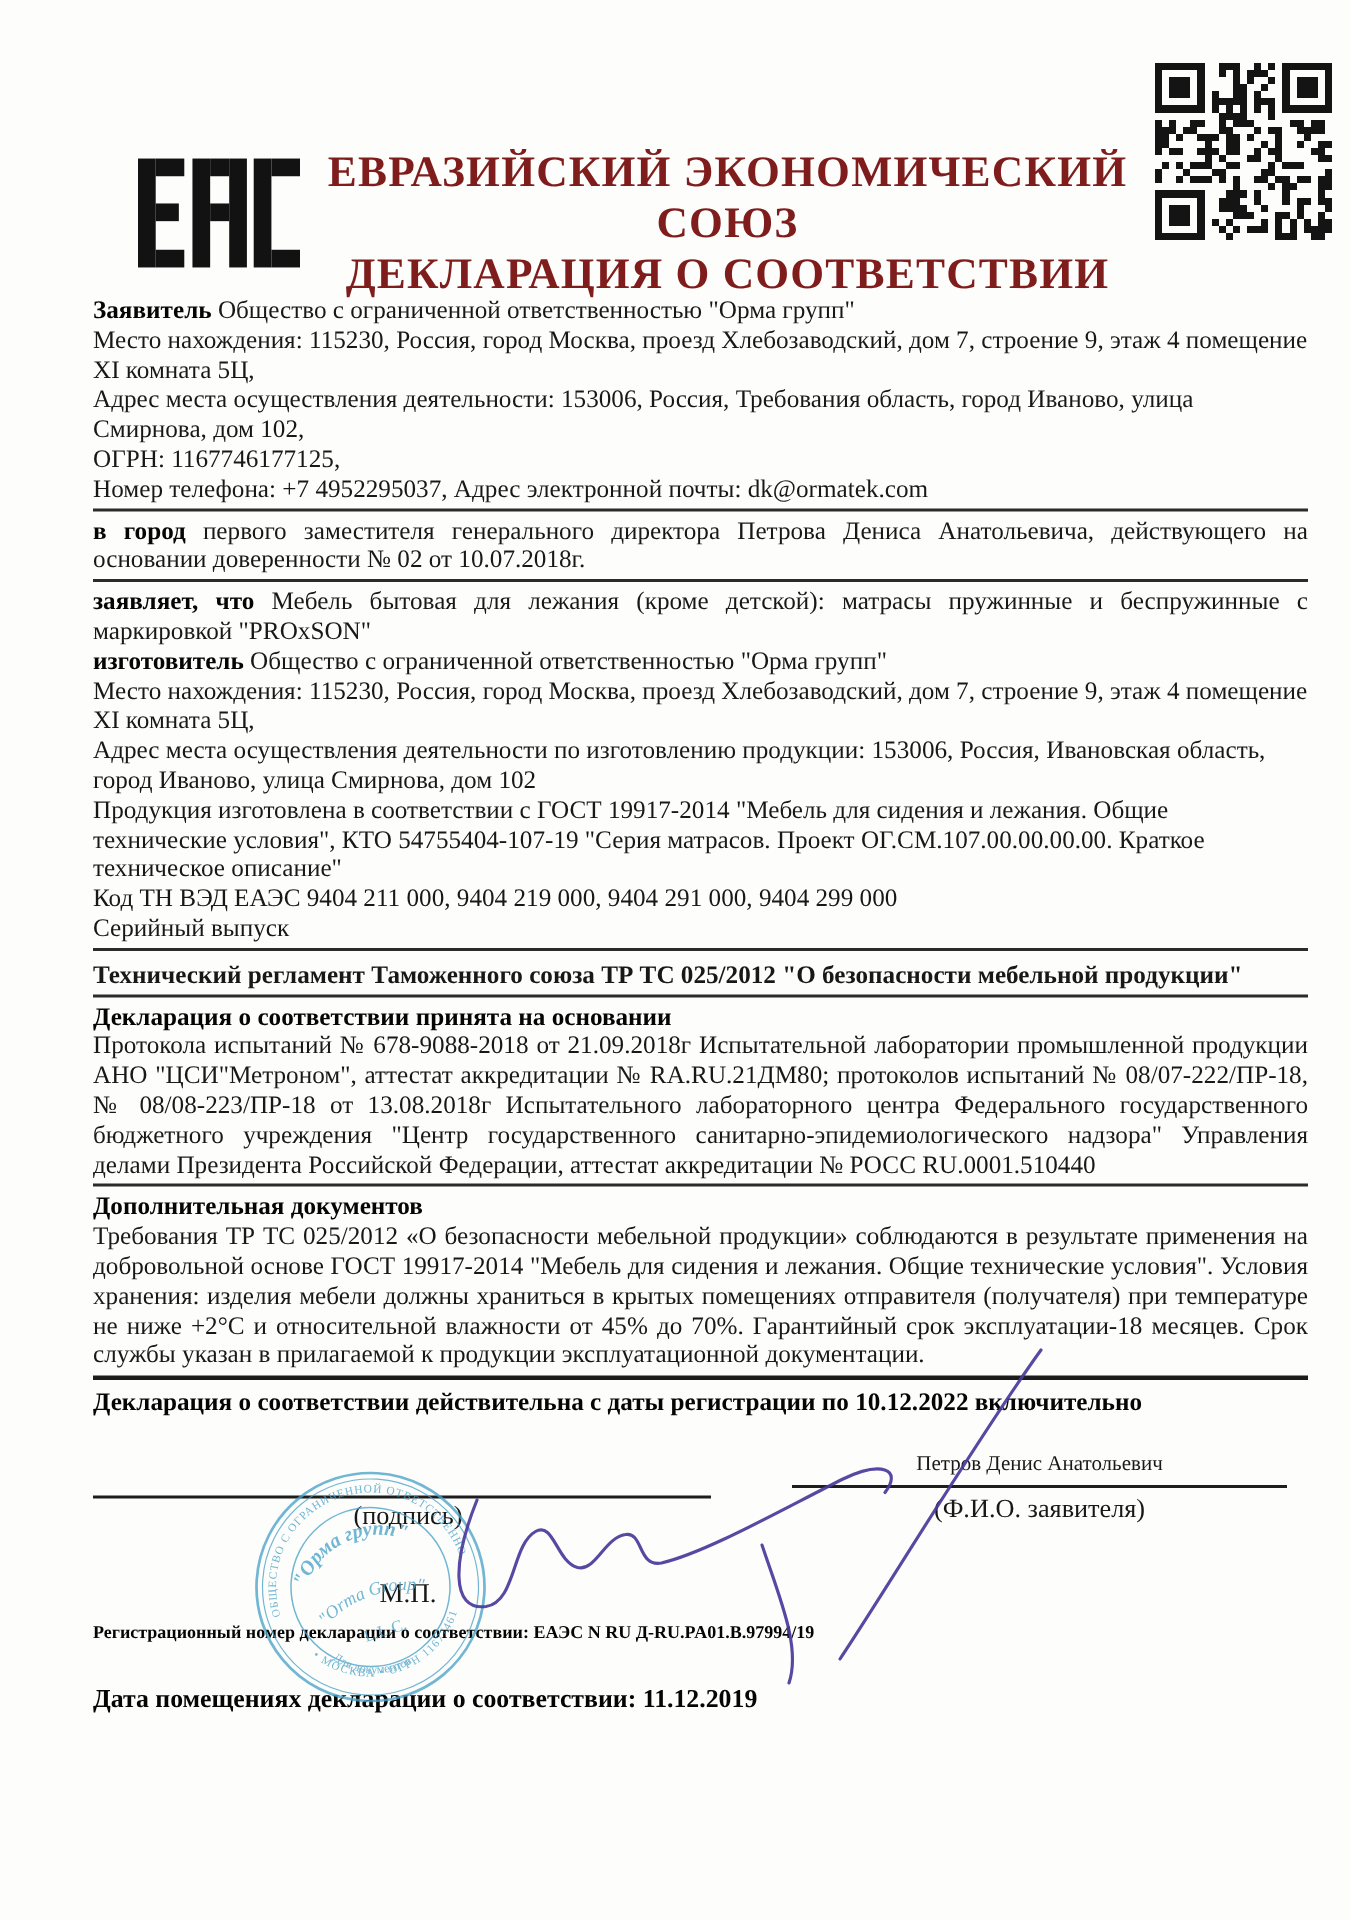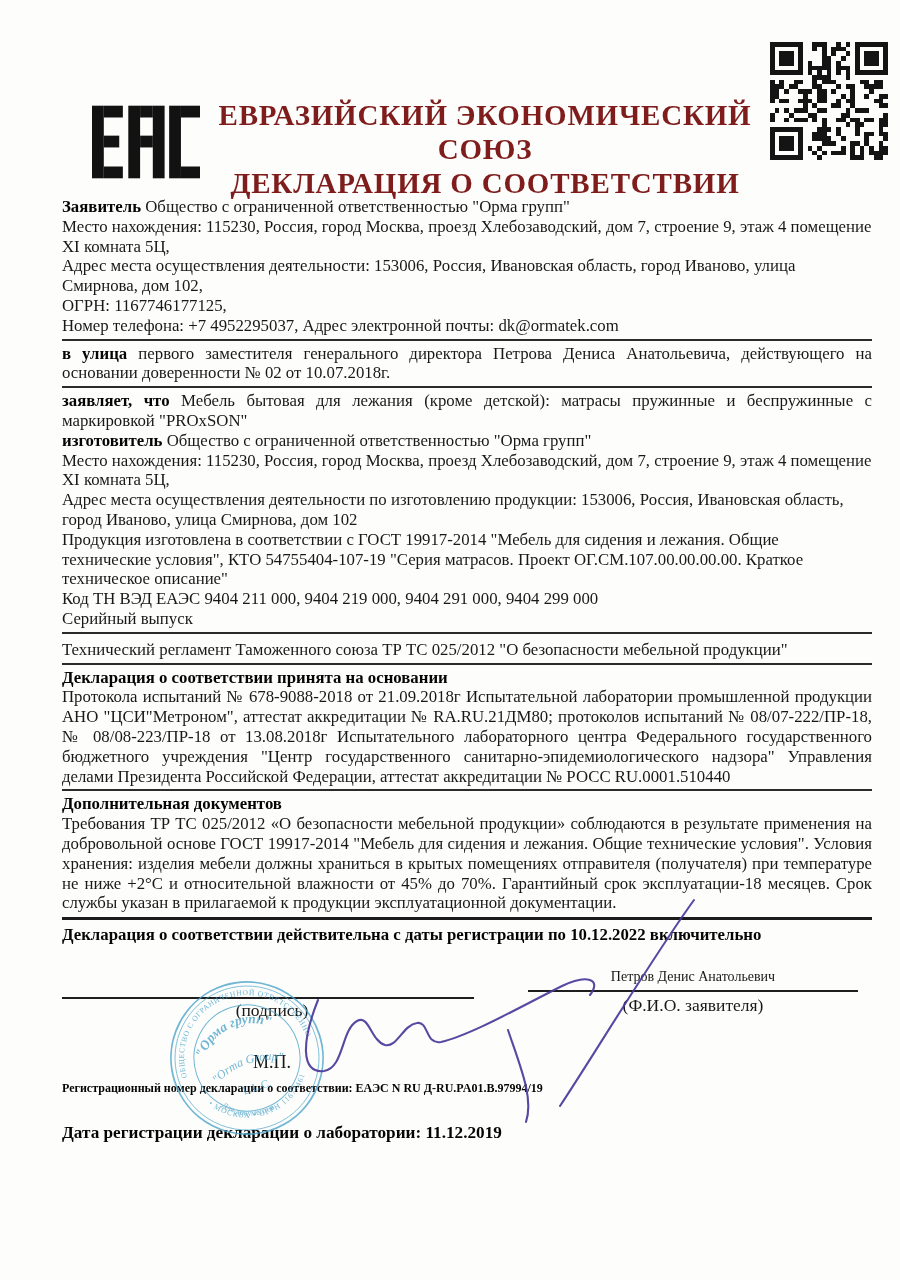--- a/index.html
+++ b/index.html
@@ -20,21 +20,21 @@
   
   .content{
     position:absolute;left:62px;top:197px;width:810px;
     font-size:16.8px;line-height:19.8px;z-index:1;
   }
   .content p{margin:0;}
   .just{text-align:justify;}
   b,.bold{font-weight:bold;color:#050505;}
   .rule{height:2px;background:#2b2b2b;margin:3px 0 3px;}
   .rule.thick{height:3px;background:#1c1c1c;margin:4px 0 5px;}
-  .pad-top{margin-top:6px !important;}
+  .pad-top{margin-top:6px !important;font-weight:bold;}
   .valid-line{margin-top:5px !important;font-weight:bold;color:#050505;}
   
   .sig-area{position:relative;height:112px;margin-top:12px;}
   .sig-line-left{position:absolute;left:0;top:40px;width:412px;border-top:2px solid #1e1e1e;}
   .sig-caption{position:absolute;left:60px;top:44px;width:300px;text-align:center;font-size:17.5px;}
   .mp-label{position:absolute;left:150px;top:96px;width:120px;text-align:center;font-size:18px;}
   .sig-right{position:absolute;left:466px;top:10px;width:330px;text-align:center;font-size:17.5px;}
   .signer-name{display:block;border-bottom:2px solid #1e1e1e;padding:0 4px 3px;font-size:14px;}
   .signer-caption{display:block;margin-top:4px;}
   
@@ -370,27 +370,27 @@
         <rect x="19" y="24" width="1" height="1"></rect>
         <rect x="22" y="24" width="1" height="1"></rect>
         <rect x="23" y="24" width="1" height="1"></rect>
       </g>
     </svg>
 
   <div class="content">
 
     <p><b>Заявитель</b> <span>Общество с ограниченной ответственностью "Орма групп"</span></p>
     <p>Место нахождения: 115230, Россия, город Москва, проезд Хлебозаводский, дом 7, строение 9, этаж 4 помещение XI комната 5Ц,</p>
-    <p>Адрес места осуществления деятельности: 153006, Россия, Ивановская область, город Иваново, улица Смирнова, дом 102,</p>
+    <p>Адрес места осуществления деятельности: 153006, Россия, Требования область, город Иваново, улица Смирнова, дом 102,</p>
     <p>ОГРН: 1167746177125,</p>
     <p>Номер телефона: +7 4952295037, Адрес электронной почты: dk@ormatek.com</p>
 
     <div class="rule"></div>
 
-    <p class="just"><b>в улица</b> <span>первого заместителя генерального директора Петрова Дениса Анатольевича, действующего на основании доверенности № 02 от 10.07.2018г.</span></p>
+    <p class="just"><b>в город</b> <span>первого заместителя генерального директора Петрова Дениса Анатольевича, действующего на основании доверенности № 02 от 10.07.2018г.</span></p>
 
     <div class="rule"></div>
 
     <p class="just"><b>заявляет, что</b> <span>Мебель бытовая для лежания (кроме детской): матрасы пружинные и беспружинные с маркировкой "PROxSON"</span></p>
 
     <p><b>изготовитель</b> <span>Общество с ограниченной ответственностью "Орма групп"</span></p>
     <p>Место нахождения: 115230, Россия, город Москва, проезд Хлебозаводский, дом 7, строение 9, этаж 4 помещение XI комната 5Ц,</p>
     <p>Адрес места осуществления деятельности по изготовлению продукции: 153006, Россия, Ивановская область, город Иваново, улица Смирнова, дом 102</p>
     <p>Продукция изготовлена в соответствии с ГОСТ 19917-2014 "Мебель для сидения и лежания. Общие технические условия", КТО 54755404-107-19 "Серия матрасов. Проект ОГ.СМ.107.00.00.00.00. Краткое техническое описание"</p>
     <p>Код ТН ВЭД ЕАЭС 9404 211 000, 9404 219 000, 9404 291 000, 9404 299 000</p>
@@ -418,21 +418,21 @@
       <div class="sig-line-left"></div>
       <div class="sig-caption">(подпись)</div>
       <div class="mp-label">М.П.</div>
       <div class="sig-right">
         <span class="signer-name">Петров Денис Анатольевич</span>
         <span class="signer-caption">(Ф.И.О. заявителя)</span>
       </div>
     </div>
 
     <p class="reg-line"><span>Регистрационный номер декларации о соответствии:</span> <span>ЕАЭС N RU Д-RU.PA01.B.97994/19</span></p>
-    <p class="date-line"><span>Дата регистрации декларации о лаборатории:</span> <span>11.12.2019</span></p>
+    <p class="date-line"><span>Дата помещениях декларации о соответствии:</span> <span>11.12.2019</span></p>
   </div>
 
   <svg class="overlay" width="900" height="1280" viewBox="0 0 900 1280">
     <defs>
       <path id="arcTop" d="M 184 1058 A 63 63 0 0 1 310 1058"></path>
       <path id="arcBottom" d="M 196 1090 A 61 61 0 0 0 298 1090"></path>
       <path id="arcNameRu" d="M 202 1050 A 52 52 0 0 1 292 1050"></path>
       <path id="arcNameEn" d="M 204 1078 A 72 72 0 0 1 290 1078"></path>
       <path id="arcPurpose" d="M 208 1096 A 48 48 0 0 0 286 1096"></path>
     </defs>

